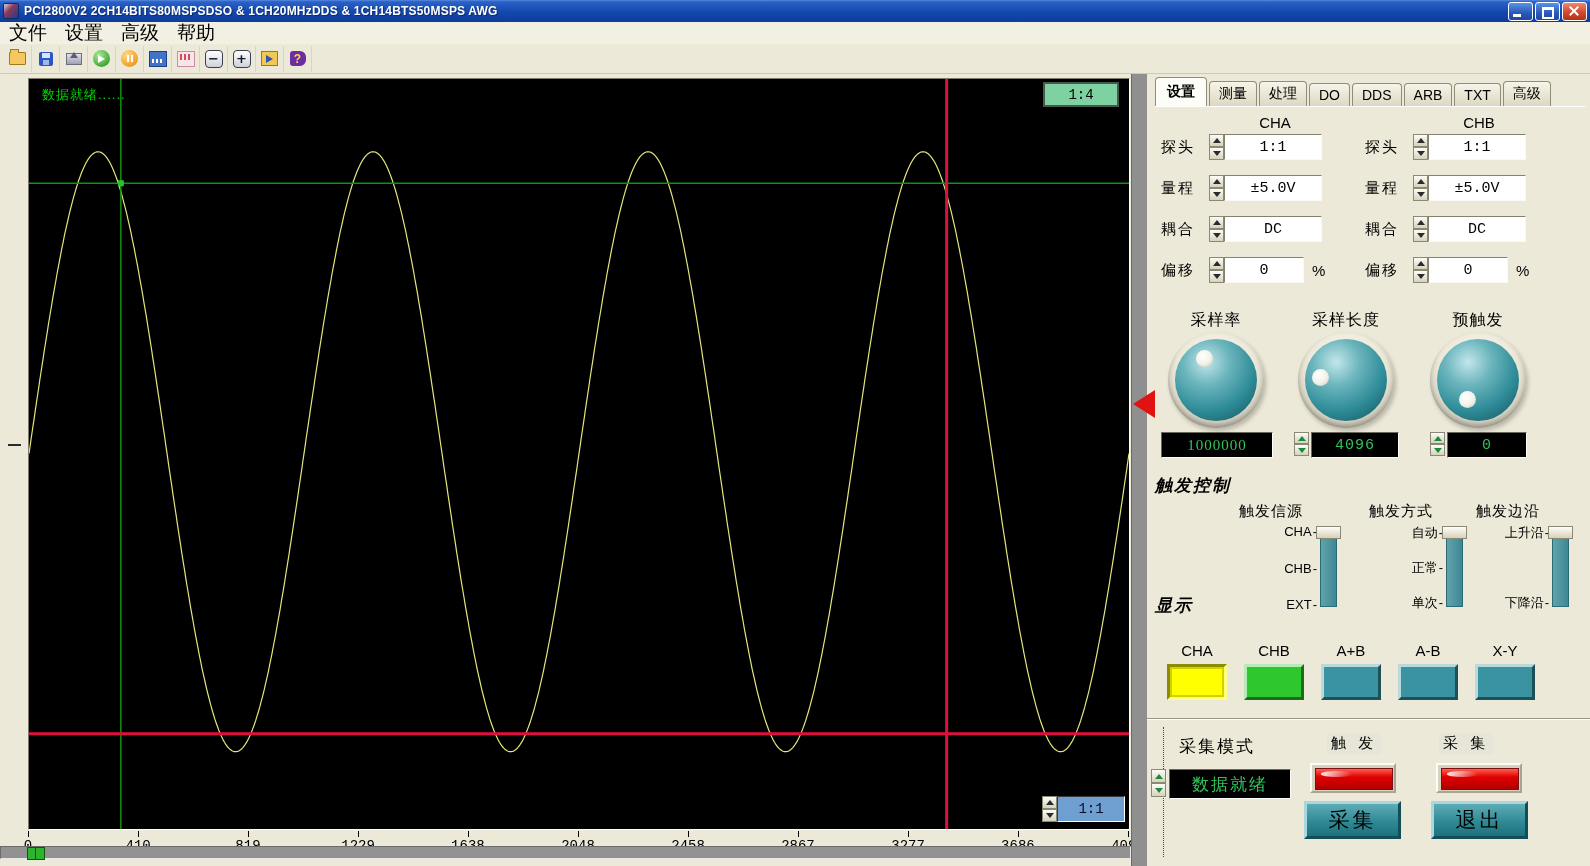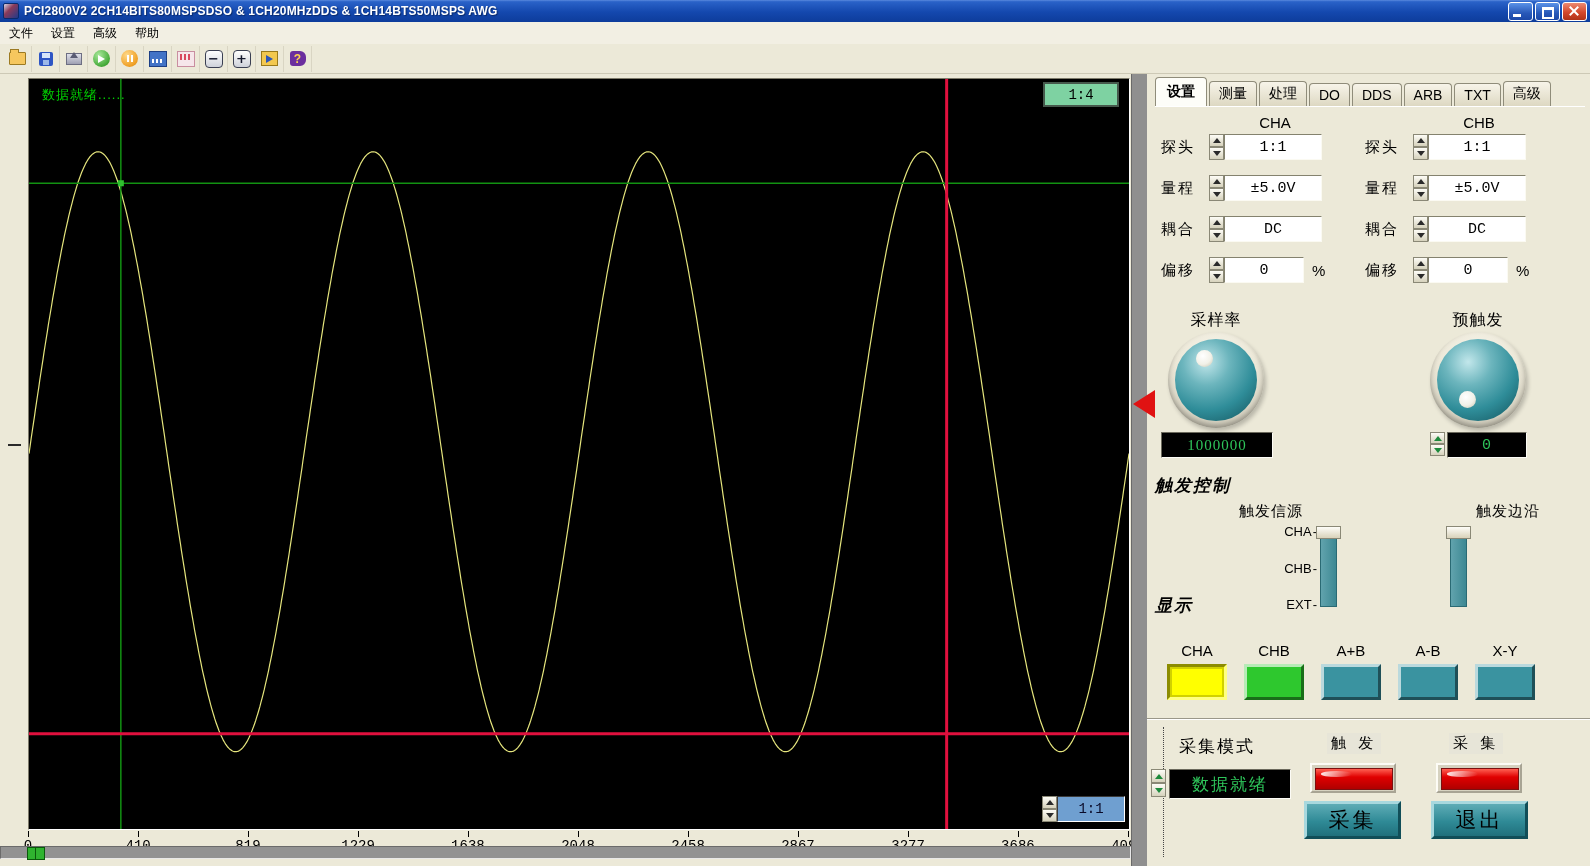--- a/index.html
+++ b/index.html
@@ -16,21 +16,21 @@
   .winbtns{position:absolute;right:3px;top:2px;display:flex;gap:2px;}
   .wbtn{width:23px;height:17px;border:1px solid #fff;border-radius:3px;position:relative;
     background:linear-gradient(180deg,#5a92e8,#2858b8 60%,#1c48a8);}
   .wbtn.close{background:linear-gradient(180deg,#ec8a72,#d4482c 55%,#b03218);}
   .wbtn .mingl{position:absolute;left:4px;bottom:3px;width:8px;height:3px;background:#fff;}
   .wbtn .maxgl{position:absolute;left:6px;top:4px;width:8px;height:7px;border:2px solid #fff;border-top-width:3px;}
   .wbtn .x1,.wbtn .x2{position:absolute;left:5px;top:7px;width:12px;height:2px;background:#fff;}
   .wbtn .x1{transform:rotate(45deg);} .wbtn .x2{transform:rotate(-45deg);}
   
   .menubar{position:absolute;left:0;top:22px;width:100%;height:22px;background:#f2efe3;
-    display:flex;align-items:center;font-size:12px;}
+    display:flex;align-items:center;font-size:19px;}
   .menuitem{padding:2px 9px;cursor:default;}
   .toolbar{position:absolute;left:0;top:44px;width:100%;height:30px;background:#ece9d8;
     border-bottom:1px solid #cdc9b6;display:flex;align-items:center;padding-left:4px;box-sizing:border-box;}
   .tool{width:27px;height:26px;display:flex;align-items:center;justify-content:center;
     border-right:1px solid #d9d5c3;}
   .ic-folder{width:15px;height:11px;background:#f6c75e;border:1px solid #9c7a22;border-radius:1px;position:relative;}
   .ic-folder:before{content:"";position:absolute;left:0;top:-4px;width:7px;height:3px;background:#f6c75e;border:1px solid #9c7a22;border-bottom:none;}
   .ic-floppy{width:14px;height:14px;background:#2e55c4;border-radius:2px;position:relative;}
   .ic-floppy:before{content:"";position:absolute;left:3px;top:1px;width:8px;height:5px;background:#d7e5fb;}
   .ic-floppy:after{content:"";position:absolute;left:4px;bottom:1px;width:6px;height:5px;background:#9db8e8;}
@@ -411,20 +411,39 @@
       <div class="knob-outer">
         <div class="knob">
             <div class="knobdot" style="left:26%;top:13%;"></div>
           </div>
       </div>
       <div class="lcdrow" style="margin-left:2px;">
         <div class="lcd" style="width:110px;font-family:Liberation Serif, serif;">1000000</div>
       </div>
     </div>
 
+    <div class="knobgrp" style="left:146px;width:106px;">
+      <div class="knoblabel">采样长度</div>
+      <div class="knob-outer">
+        <div class="knob">
+            <div class="knobdot" style="left:9%;top:37%;"></div>
+          </div>
+      </div>
+      <div class="lcdrow" style="margin-left:1px;">
+        <div class="spin green" style="height:24px;">
+            <div class="sb up">
+              <i></i>
+            </div>
+            <div class="sb dn">
+              <i></i>
+            </div>
+          </div>
+        <div class="lcd" style="width:86px;margin-left:2px;">4096</div>
+      </div>
+    </div>
 
     <div class="knobgrp" style="left:282px;width:98px;">
       <div class="knoblabel">预触发</div>
       <div class="knob-outer">
         <div class="knob">
             <div class="knobdot" style="left:27%;top:64%;"></div>
           </div>
       </div>
       <div class="lcdrow" style="margin-left:1px;">
         <div class="spin green" style="height:24px;">
@@ -446,23 +465,40 @@
         <div class="trigrows">
             <div class="trigrow">CHA</div>
             <div class="trigrow">CHB</div>
             <div class="trigrow">EXT</div>
           </div>
         <div class="trigtrack">
             <div class="trighandle"></div>
           </div>
       </div>
     </div>
+    <div class="triggrp" style="left:192px;width:124px;">
+      <div class="trigtitle">触发方式</div>
+      <div class="trigbody">
+        <div class="trigrows">
+            <div class="trigrow">自动</div>
+            <div class="trigrow">正常</div>
+            <div class="trigrow">单次</div>
+          </div>
+        <div class="trigtrack">
+            <div class="trighandle"></div>
+          </div>
+      </div>
+    </div>
     <div class="triggrp" style="left:300px;width:122px;">
       <div class="trigtitle">触发边沿</div>
       <div class="trigbody">
+        <div class="trigrows">
+            <div class="trigrow">上升沿</div>
+            <div class="trigrow">下降沿</div>
+          </div>
         <div class="trigtrack">
             <div class="trighandle"></div>
           </div>
       </div>
     </div>
 
     <div class="sechead" style="top:520px;">显示</div>
     <div class="disprow">
         <div class="dispcol">
           <div class="displabel">CHA</div>
@@ -495,21 +531,21 @@
           </div>
           <div class="sb dn">
             <i></i>
           </div>
         </div>
       <div class="modelcd lcd">数据就绪</div>
       <div class="ledlabel" style="left:180px;text-align:center;">触 发</div>
       <div class="led" style="left:163px;">
           <div class="ledin" style="background: linear-gradient(rgb(255, 96, 82) 0%, rgb(224, 0, 0) 40%, rgb(176, 0, 0) 100%);"></div>
         </div>
-      <div class="ledlabel" style="left:302px;">采 集</div>
+      <div class="ledlabel" style="left:292px;">采 集</div>
       <div class="led" style="left:289px;">
           <div class="ledin" style="background: linear-gradient(rgb(255, 96, 82) 0%, rgb(224, 0, 0) 40%, rgb(176, 0, 0) 100%);"></div>
         </div>
       <div class="actbtn" style="left:157px;">采集</div>
       <div class="actbtn" style="left:284px;">退出</div>
     </div>
   </div>
 </div>
 
 </body></html>

